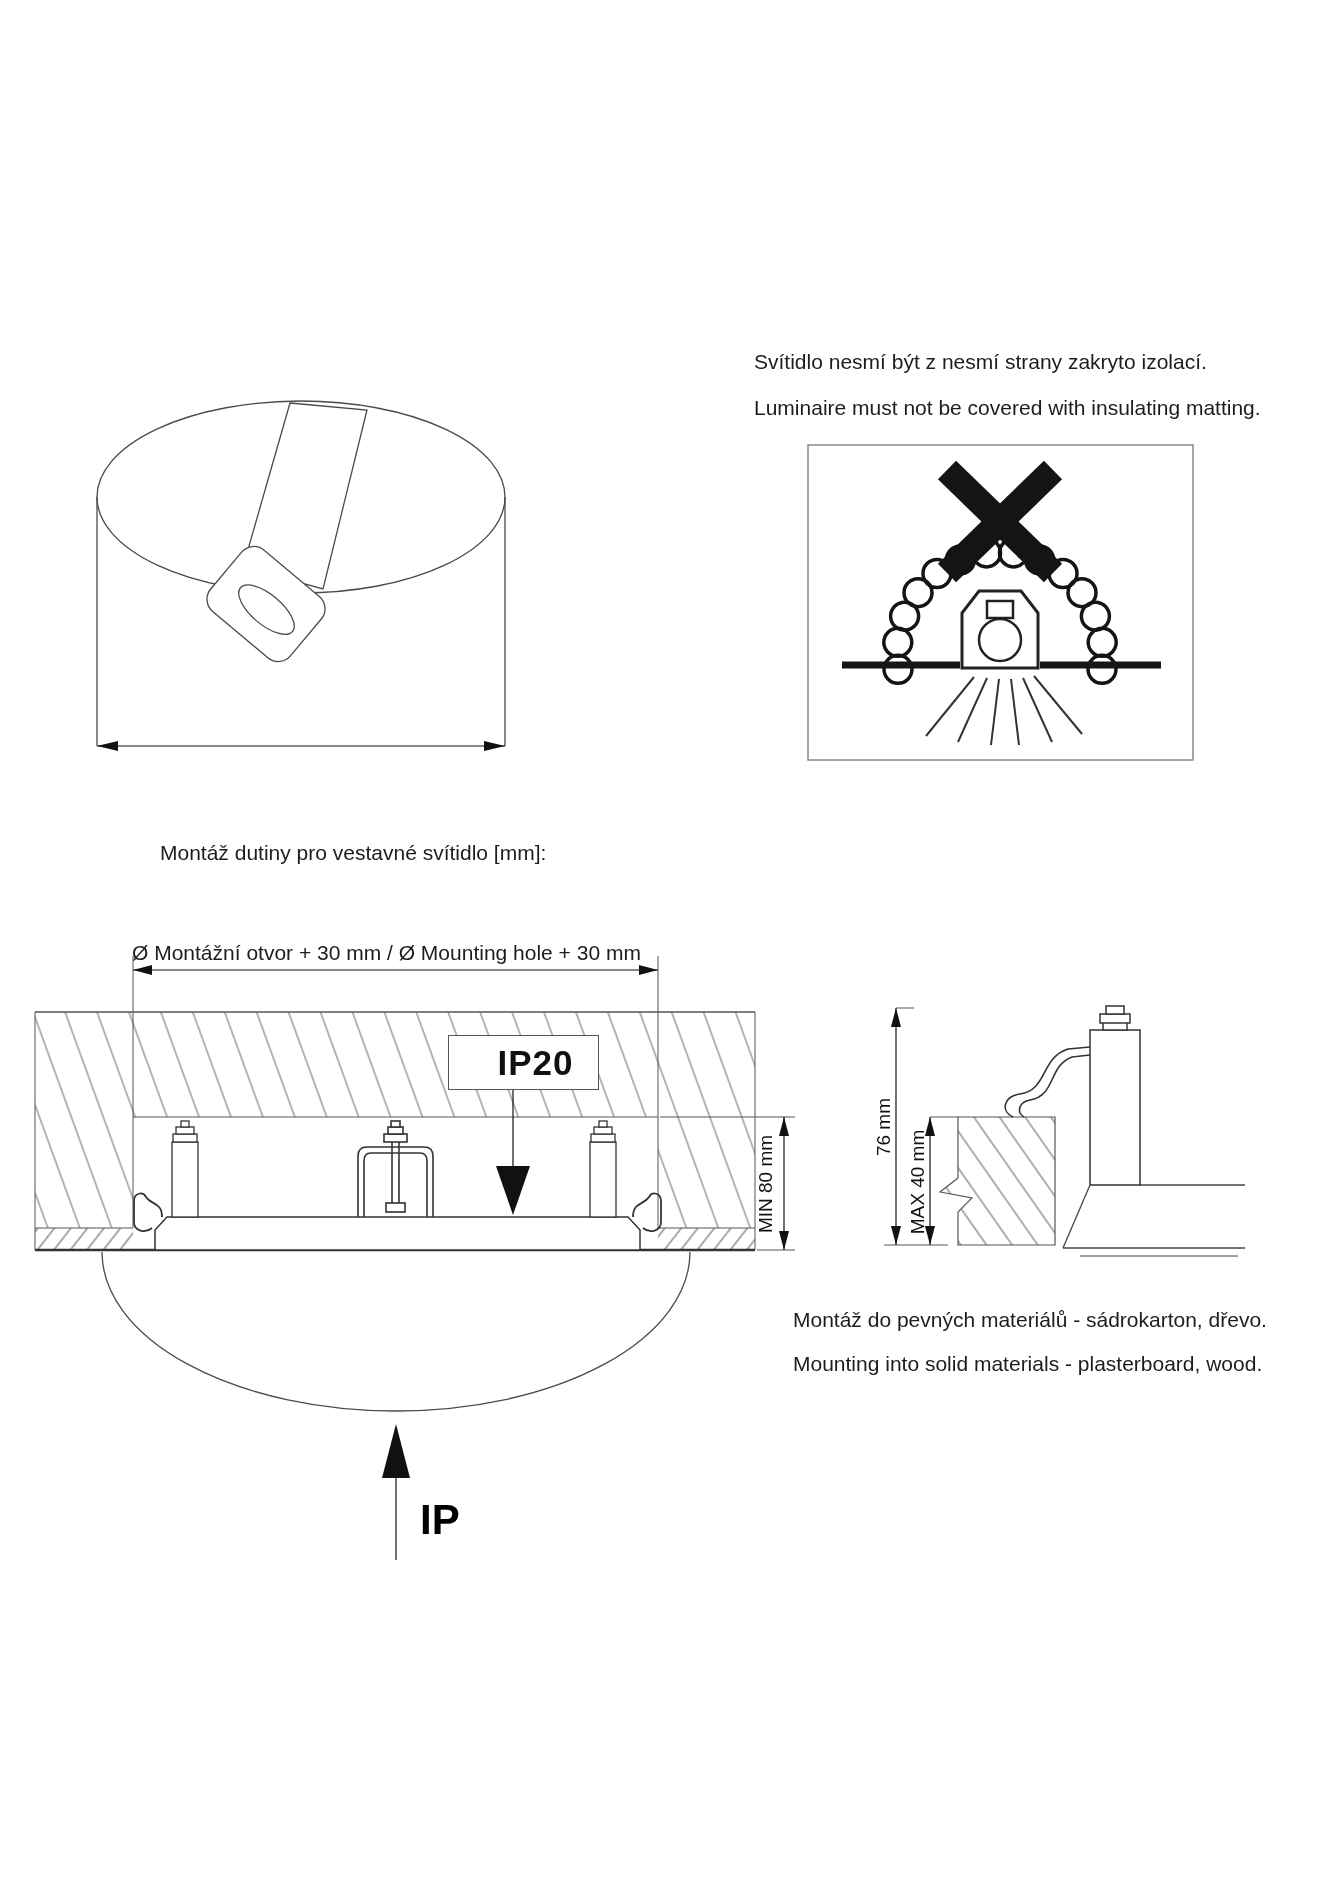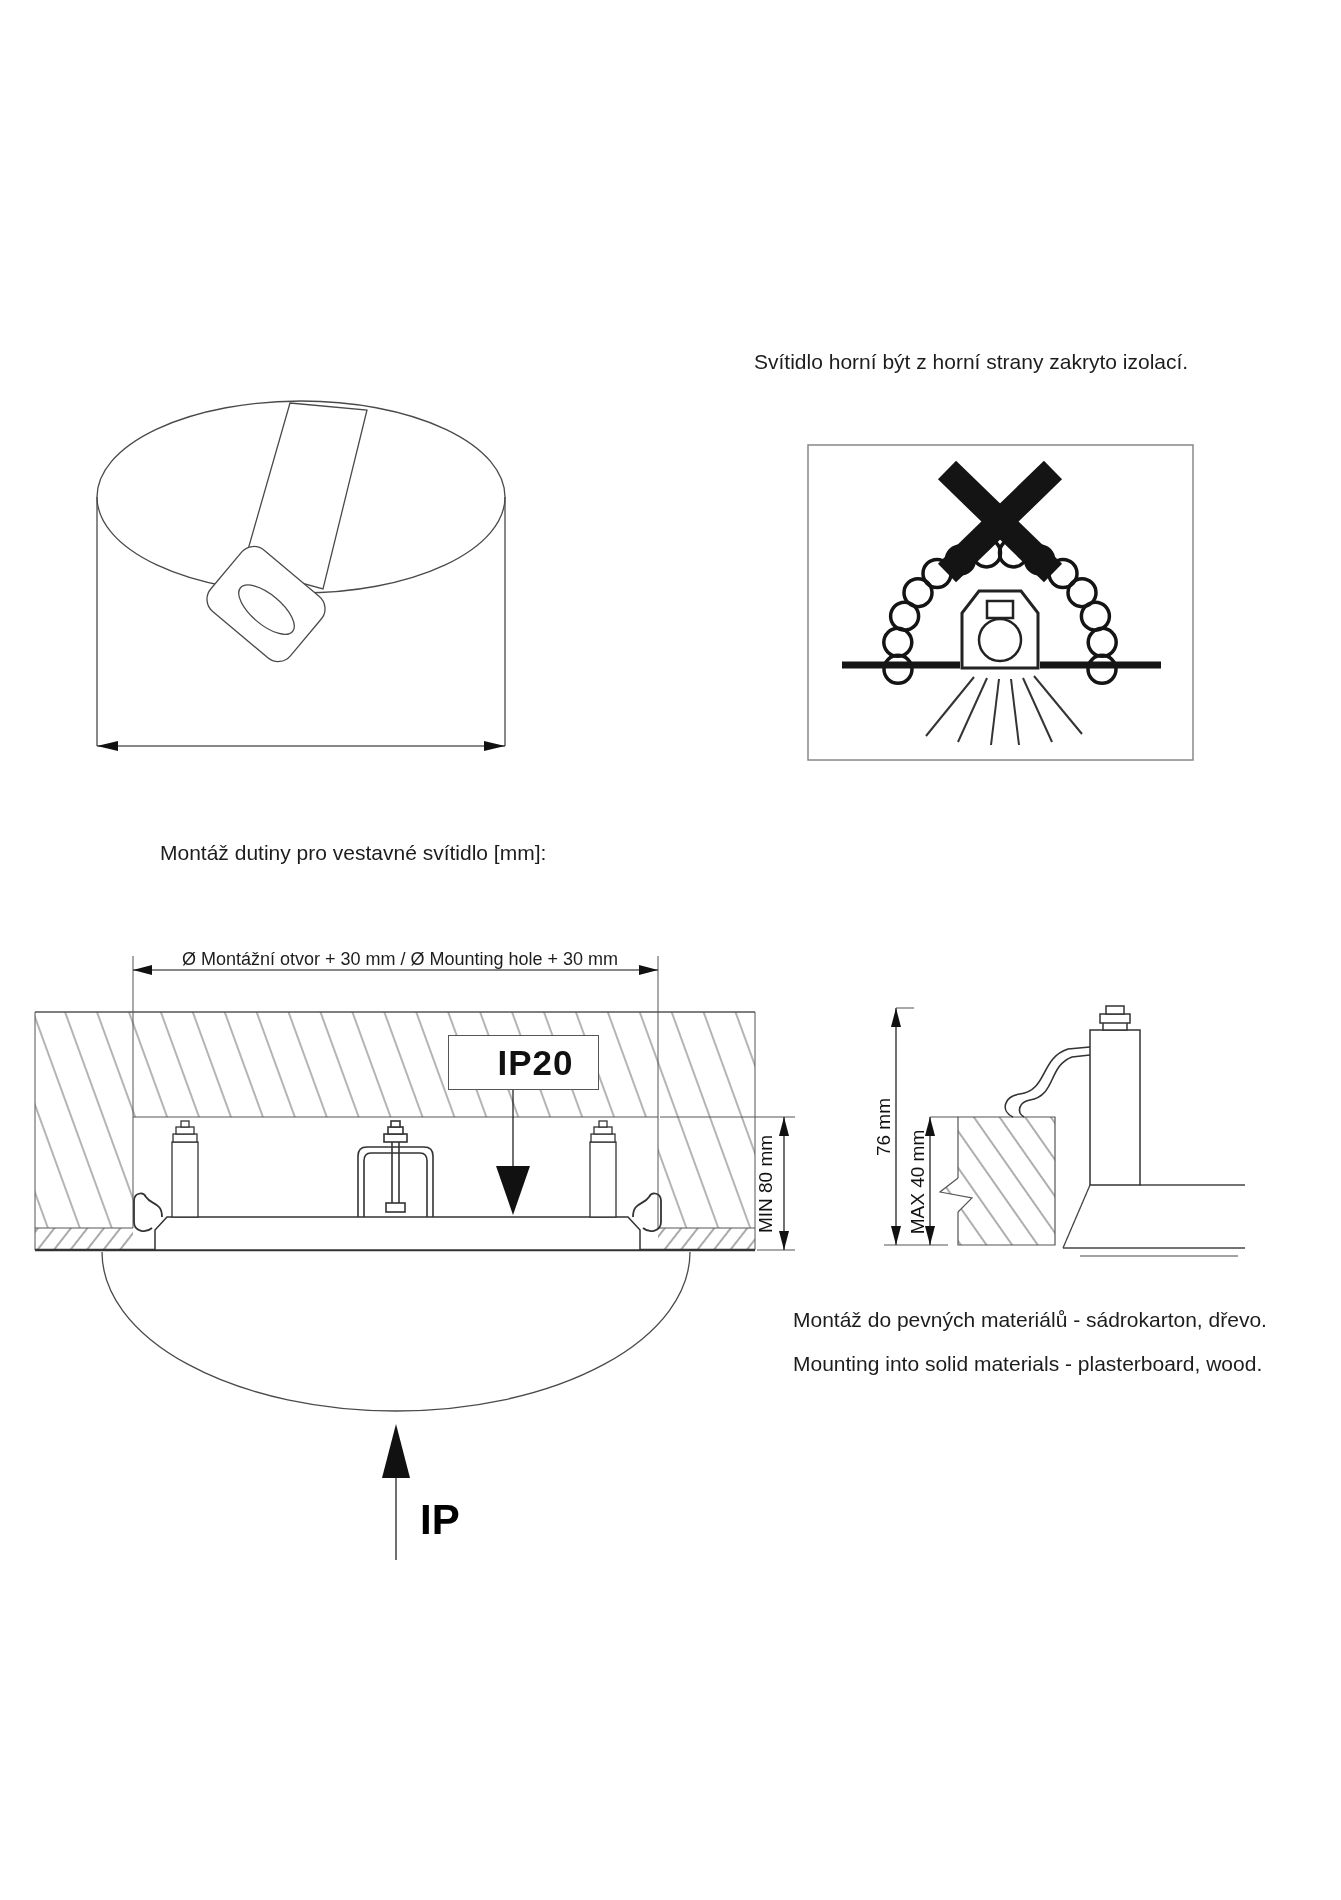--- a/index.html
+++ b/index.html
@@ -216,26 +216,27 @@
       </g>
       <g stroke="#111" fill="#111">
         <line x1="930" y1="1117" x2="930" y2="1245" stroke-width="1.2"></line>
         <polygon points="930,1117 925,1136 935,1136" stroke="none"></polygon>
         <polygon points="930,1245 925,1226 935,1226" stroke="none"></polygon>
         <line x1="930" y1="1117" x2="958" y2="1117" stroke="#555" stroke-width="1"></line>
       </g>
     </g>
   </svg>
 
-  <div class="txt t21" style="left:754px;top:350px;">Svítidlo horní být z horní strany zakryto izolací.</div>
+  <div class="txt t21" style="left:754px;top:350px;">Svítidlo nesmí být z nesmí strany zakryto izolací.</div>
+  <div class="txt t21" style="left:754px;top:396px;">Luminaire must not be covered with insulating matting.</div>
 
 
   <div class="txt t21" style="left:160px;top:841px;">Montáž dutiny pro vestavné svítidlo [mm]:</div>
 
-  <div class="txt center" style="left:150px;top:941px;width:500px;font-size:18px;margin-top:8px;">Ø Montážní otvor + 30 mm / Ø Mounting hole + 30 mm</div>
+  <div class="txt center" style="left:132px;top:941px;width:500px;font-size:21px;">Ø Montážní otvor + 30 mm / Ø Mounting hole + 30 mm</div>
 
   <div id="ip20box">
     <span>IP20</span>
   </div>
 
   <div class="rot" style="left:706px;top:1173px;width:120px;">MIN 80 mm</div>
   <div class="rot" style="left:844px;top:1116px;width:80px;">76 mm</div>
   <div class="rot" style="left:858px;top:1171px;width:120px;">MAX 40 mm</div>
 
   <div class="txt t21" style="left:793px;top:1308px;">Montáž do pevných materiálů - sádrokarton, dřevo.</div>

